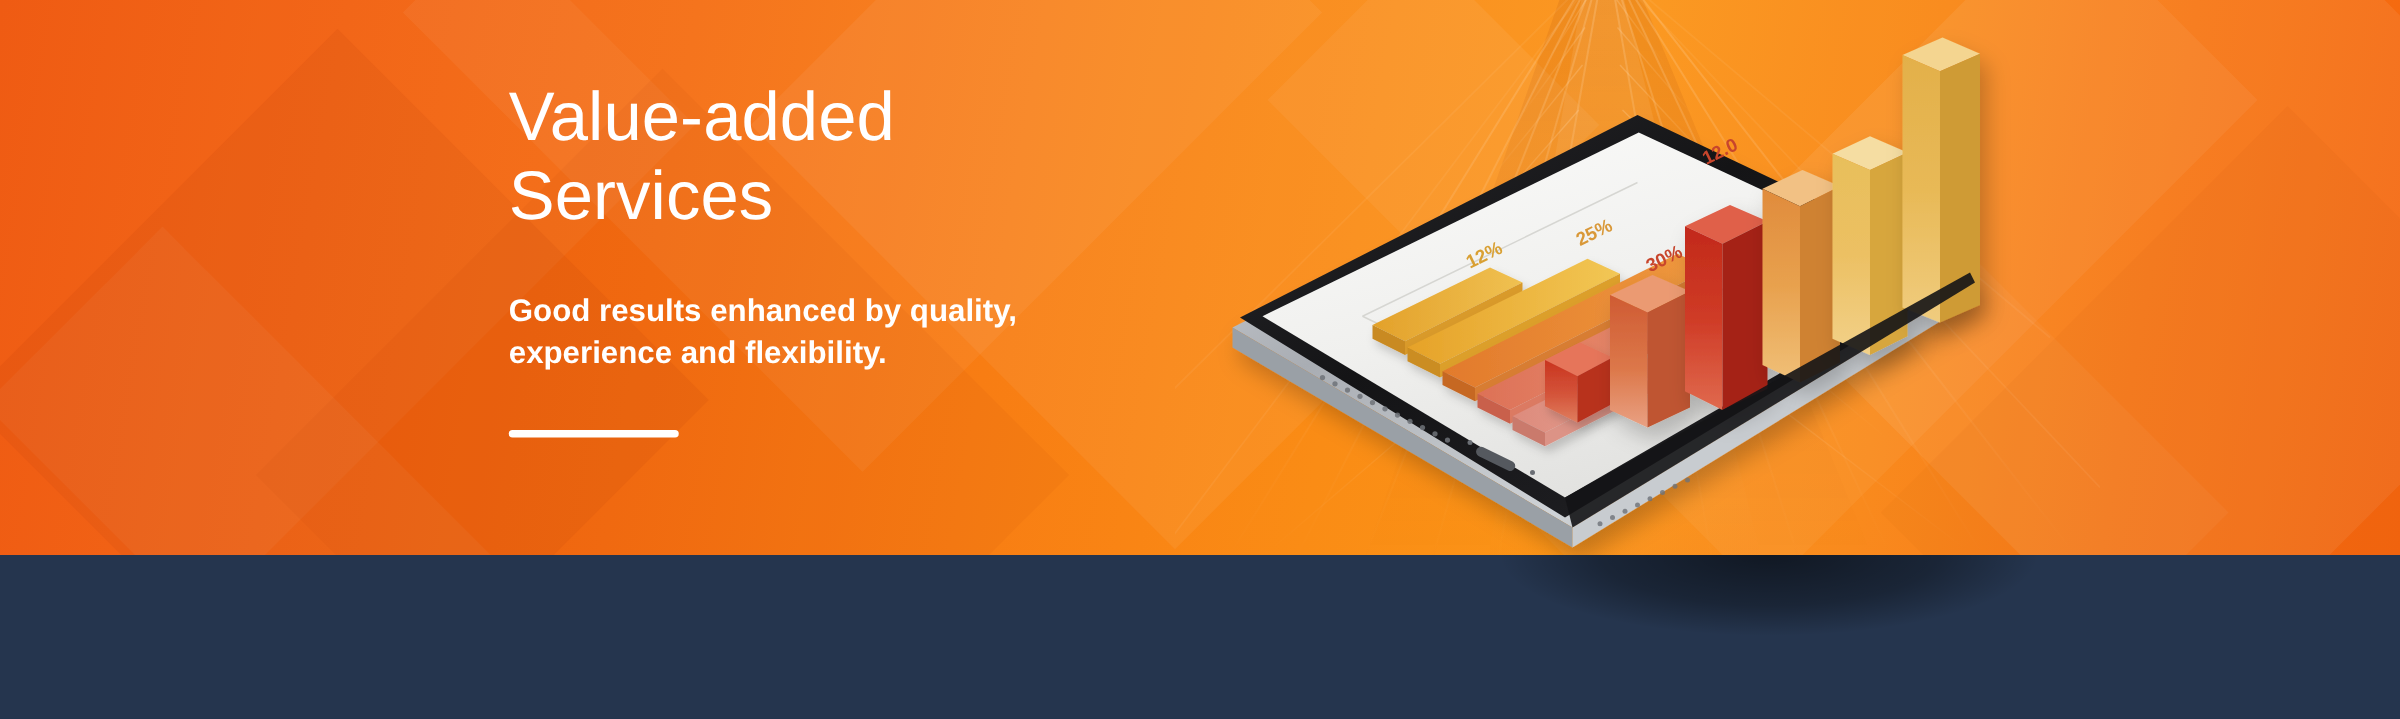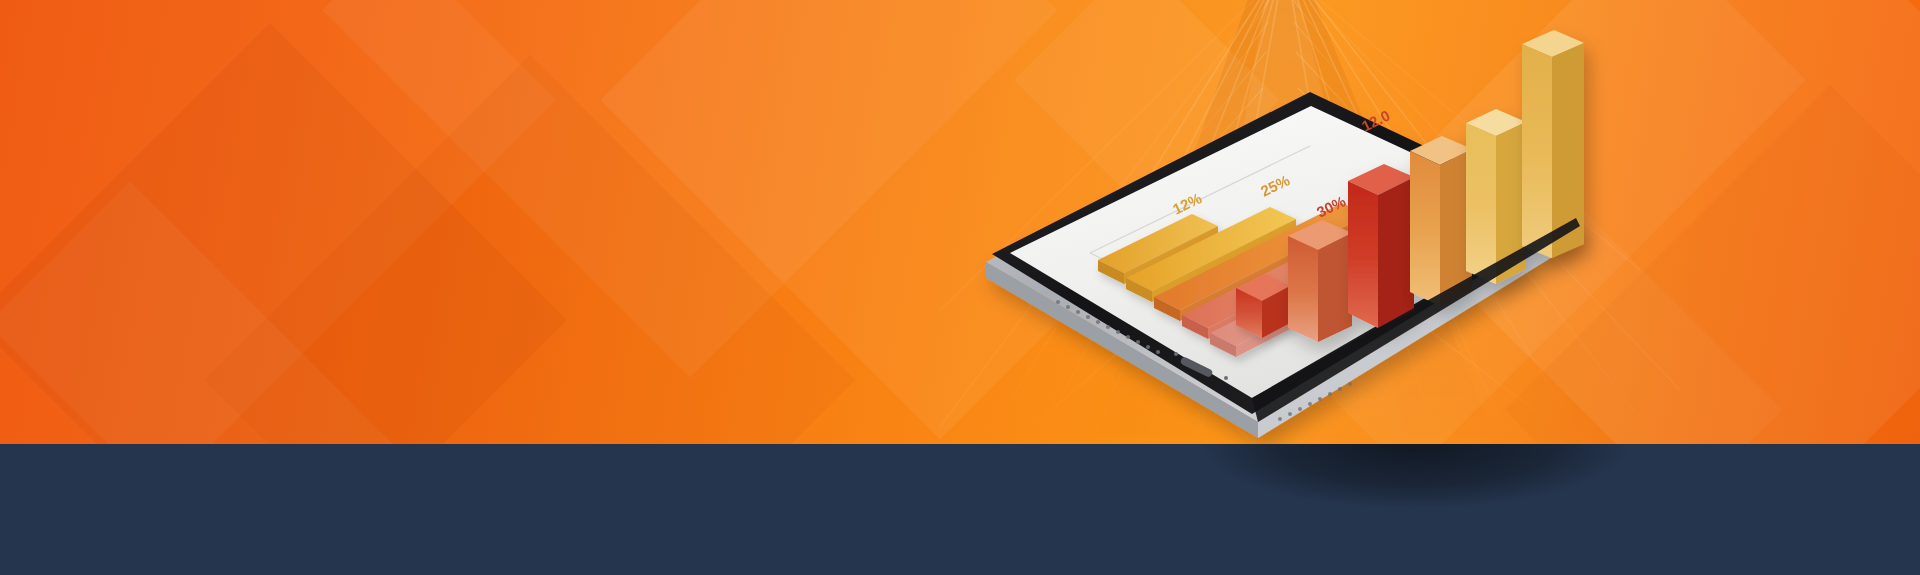--- a/index.html
+++ b/index.html
@@ -205,20 +205,27 @@
 
         <g stroke="#ffffff" stroke-opacity=".10" stroke-width="1.4" fill="none">
           <line x1="344" y1="0" x2="-40" y2="380"></line>
           <line x1="344" y1="0" x2="-10" y2="470"></line>
           <line x1="344" y1="0" x2="700" y2="300"></line>
           <line x1="344" y1="0" x2="740" y2="420"></line>
         </g>
       </g>
     </svg>
 
+    <div class="copy">
+      <div class="headline">Value-added
+Services</div>
+      <div class="subhead">Good results enhanced by quality,
+experience and flexibility.</div>
+      <div class="rule"></div>
+    </div>
 
     <div class="device-wrap">
       <svg class="device-svg" viewBox="0 0 800 560">
         <defs>
           <linearGradient id="gBezel" x1="0" y1="0" x2="1" y2="1">
             <stop offset="0%" stop-color="#2a2a2e"></stop>
             <stop offset="40%" stop-color="#141416"></stop>
             <stop offset="100%" stop-color="#242428"></stop>
           </linearGradient>
           <linearGradient id="gBody" x1="0" y1="0" x2="1" y2="1">

